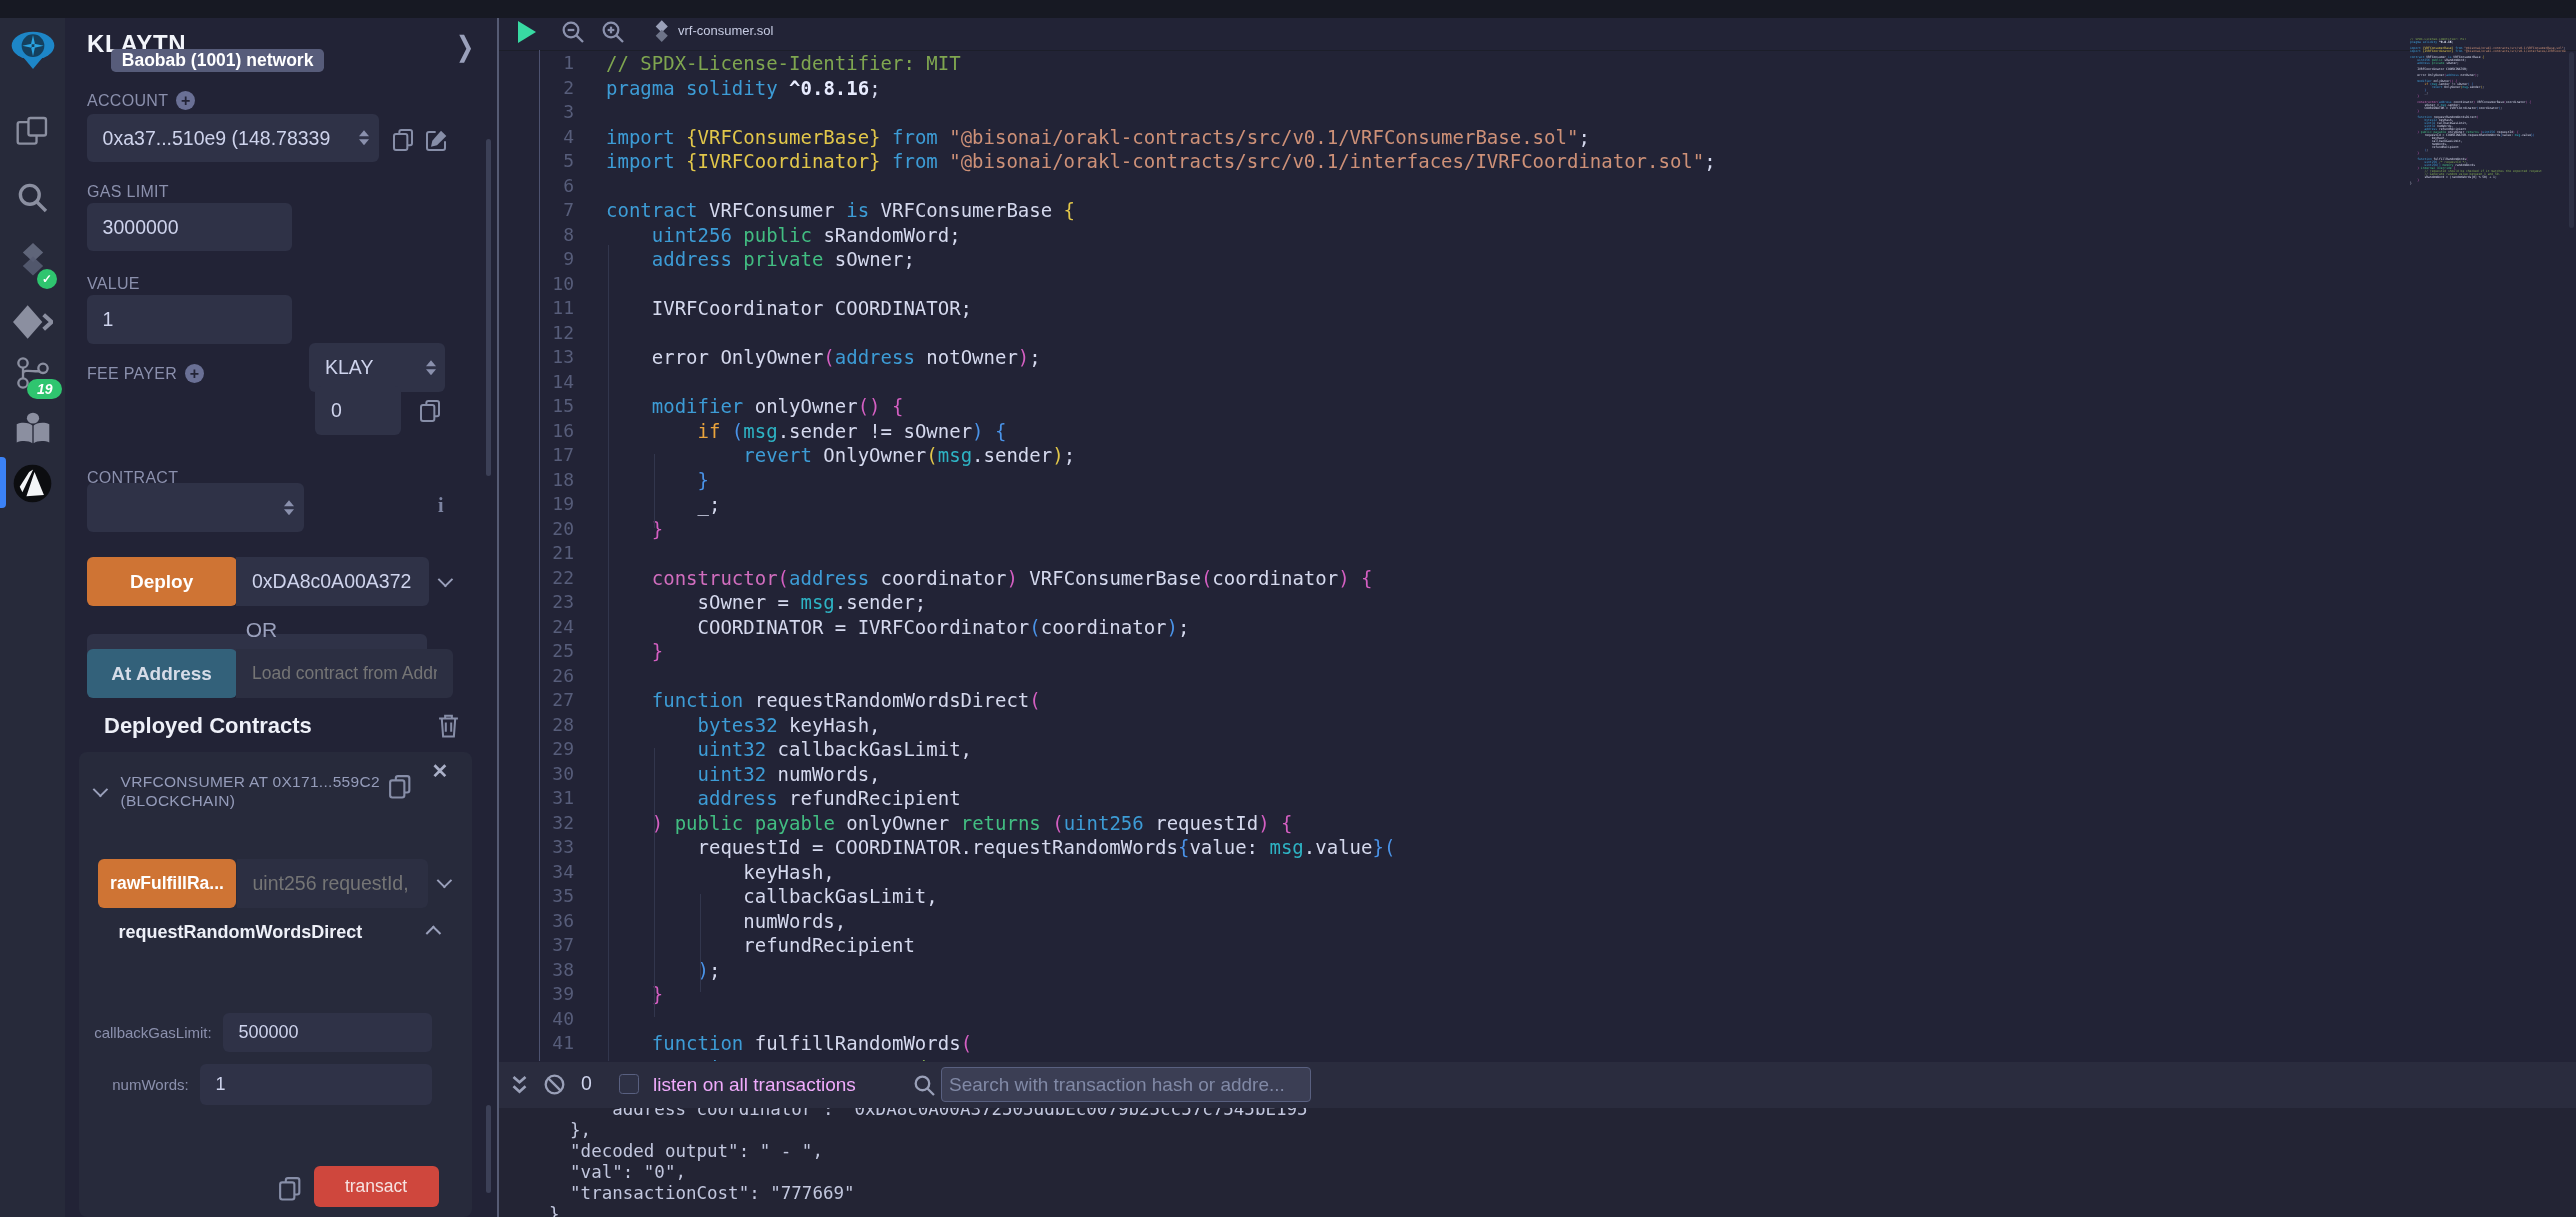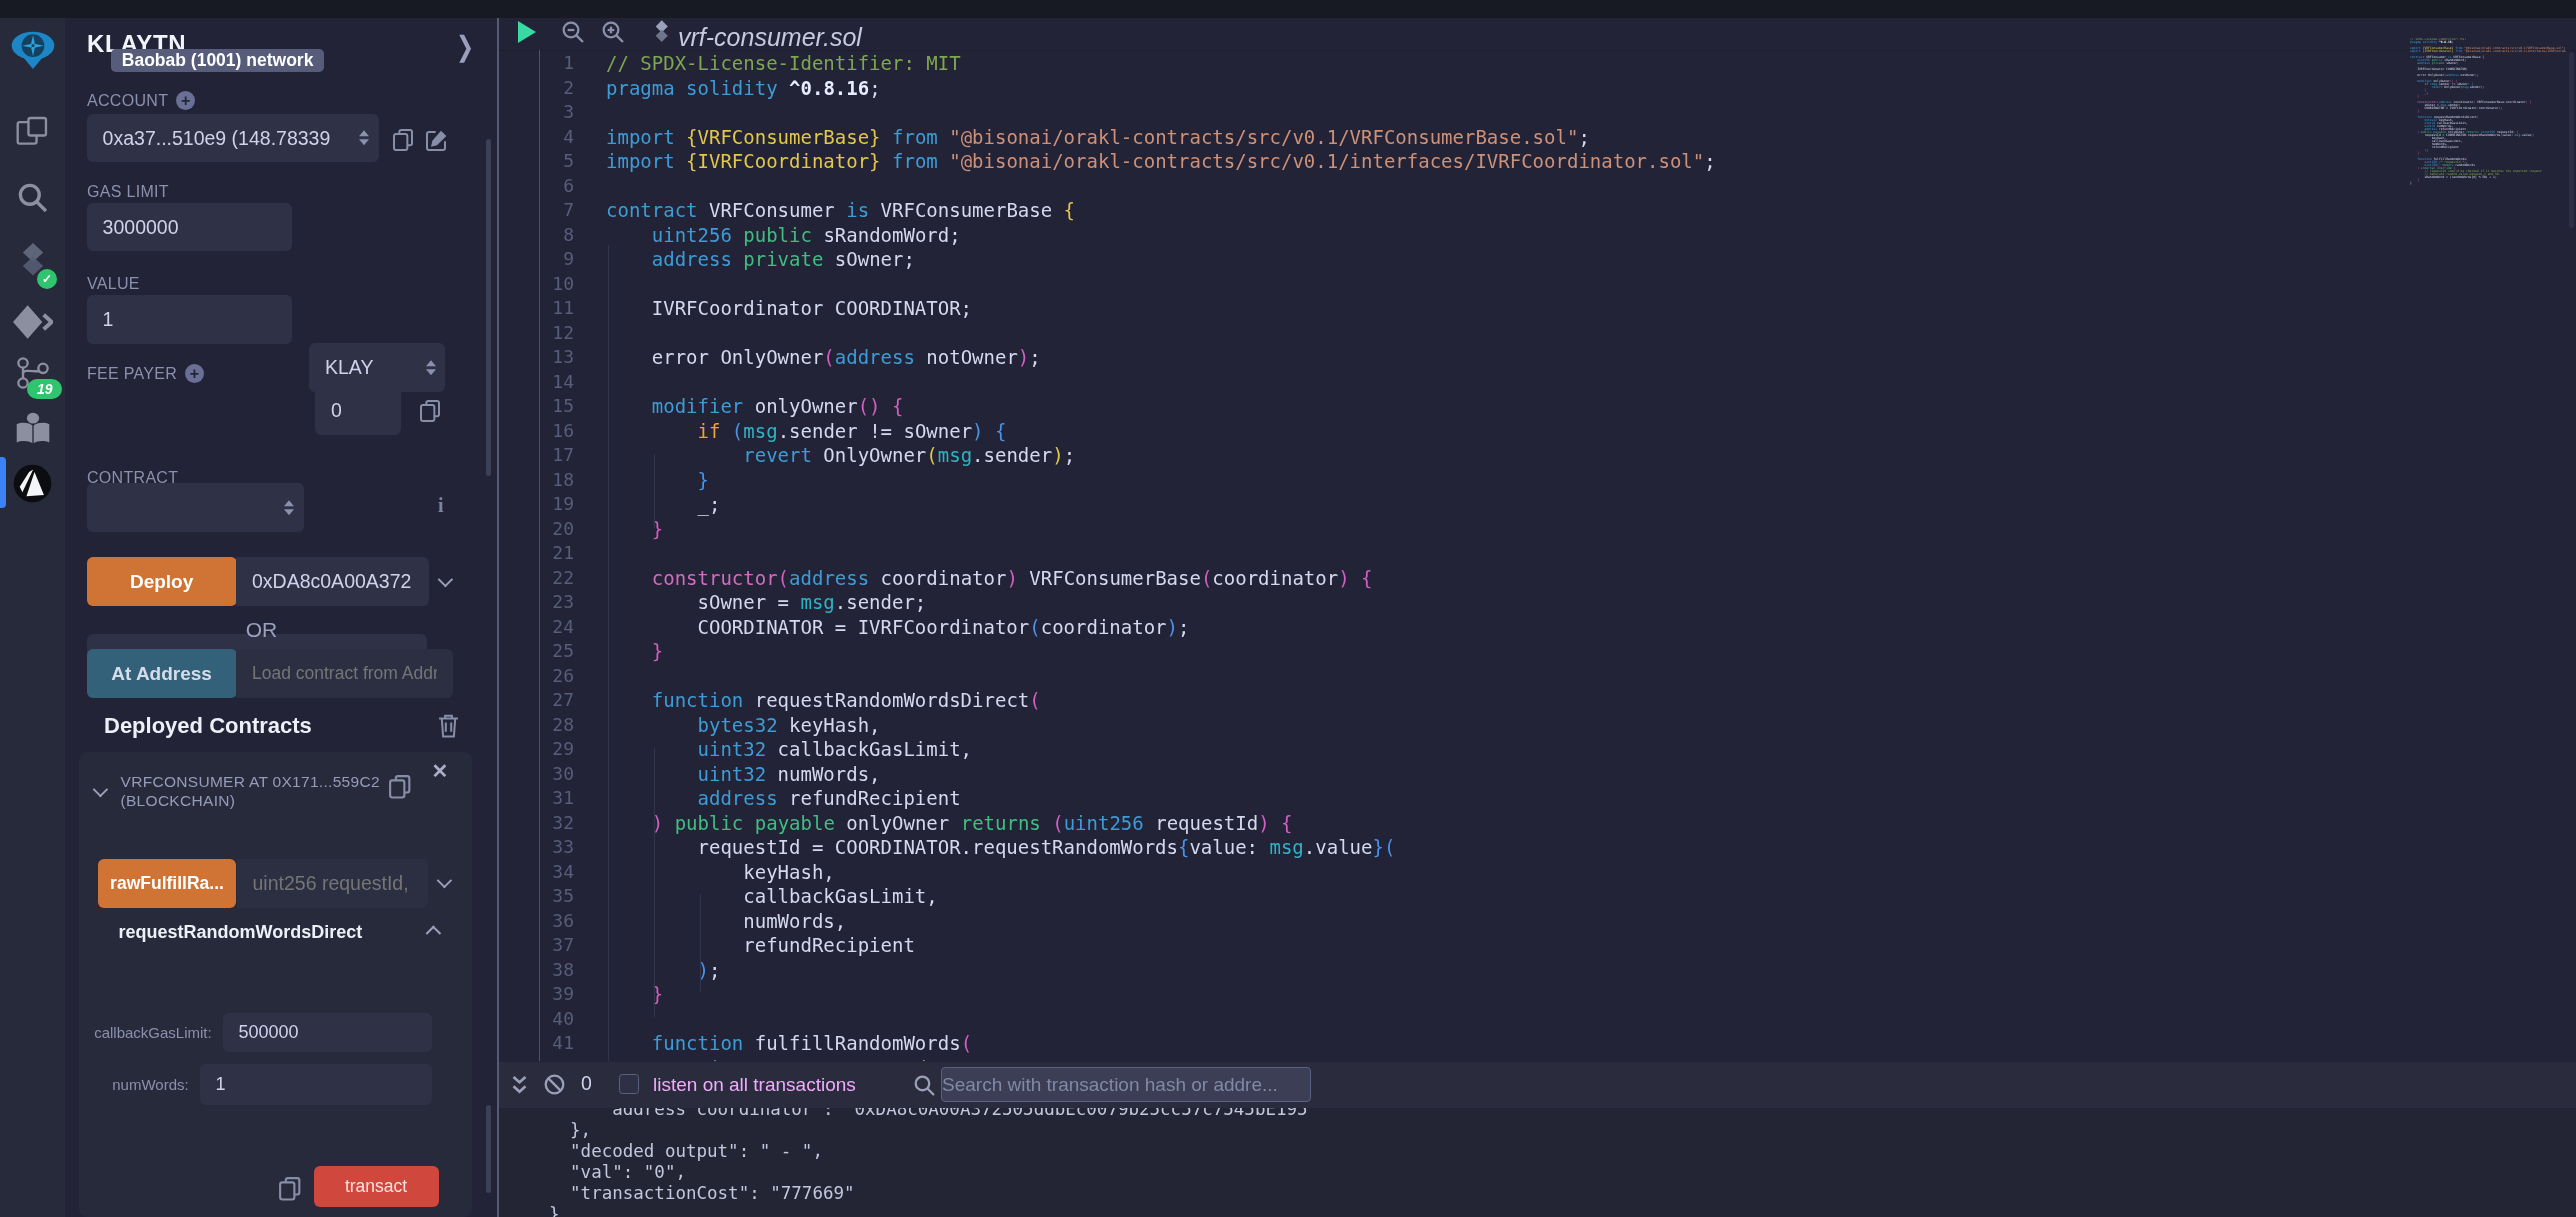--- a/index.html
+++ b/index.html
@@ -55,21 +55,21 @@
   .xclose{color:#aab0c8;font-size:20px;font-weight:bold;}
   
   .vthumb{width:4.7px;background:#3c4057;border-radius:2.7px;}
   
   .vline{width:2px;background:#565b74;}
   
   #editor{left:499px;top:18px;width:2077px;height:1043px;background:#222336;overflow:hidden;}
   #edtoolbar{position:absolute;left:0;top:0;width:100%;height:32px;}
   .play{width:0;height:0;border-top:11.5px solid transparent;border-bottom:11.5px solid transparent;
     border-left:18px solid #38d9a2;}
-  #tabname{font-size:25px;color:#c6cbe2;font-style:italic;}
+  #tabname{font-size:13px;color:#c6cbe2;}
   #codewrap{position:absolute;left:0;top:32px;width:1911px;height:1011px;overflow:hidden;}
   #gutter{position:absolute;left:0;top:1.3px;width:75px;text-align:right;color:#575d7a;
     font-family:"DejaVu Sans Mono",monospace;font-size:18px;line-height:24.5px;white-space:pre;}
   #code{position:absolute;left:107px;top:1.3px;font-family:"DejaVu Sans Mono",monospace;
     font-size:19px;line-height:24.5px;white-space:pre;color:#d5d9ee;}
   .iguide{position:absolute;width:1.3px;background:#32364d;}
   
   .tk-d{color:#d5d9ee;} .tk-cm{color:#7fa650;} .tk-kw{color:#3d9cd6;} .tk-ty{color:#3d9cd6;}
   .tk-gr{color:#42bd82;} .tk-st{color:#ce9178;} .tk-pk{color:#d16dbe;} .tk-ms{color:#2eb3c4;}
   .tk-ctl{color:#eba43c;} .tk-by{color:#e2c74a;} .tk-bp{color:#d45fc2;} .tk-bb{color:#4a93e8;}
@@ -81,21 +81,21 @@
   #edscroll .vthumb{position:absolute;left:1.3px;top:34px;height:176px;background:#2e3145;}
   
   #terminal{left:499px;top:1062px;width:2077px;height:156px;background:#232434;}
   #termbar{position:absolute;left:0;top:0;width:100%;height:46px;background:#2a2c3e;
     display:flex;align-items:center;}
   #termbar .tico{color:#9aa0b8;}
   #term-count{color:#ced3ec;font-size:19.5px;}
   #listen-box{width:20px;height:20px;border:1.3px solid #596080;border-radius:3.4px;background:#2e3145;}
   #listen-label{color:#f0abfc;font-size:19px;}
   #term-search{width:370px;height:35px;background:#3b3e54;border:1.3px solid #596080;border-radius:4px;
-    color:#8189a6;font-size:19px;padding:0 0;font-family:"Liberation Sans",sans-serif;outline:none;}
+    color:#8189a6;font-size:19px;padding:0 7px;font-family:"Liberation Sans",sans-serif;outline:none;}
   #term-search::placeholder{color:#8189a6;}
   #termbody{position:absolute;left:0;top:46px;width:100%;height:110px;overflow:hidden;}
   #termbody pre{margin:-9.4px 0 0 0;padding-left:50px;font-family:"DejaVu Sans Mono",monospace;
     font-size:17.5px;line-height:21px;color:#c2c7de;}
 </style>
 </head>
 <body>
 
 <div id="topstrip" class="abs"></div>
 

